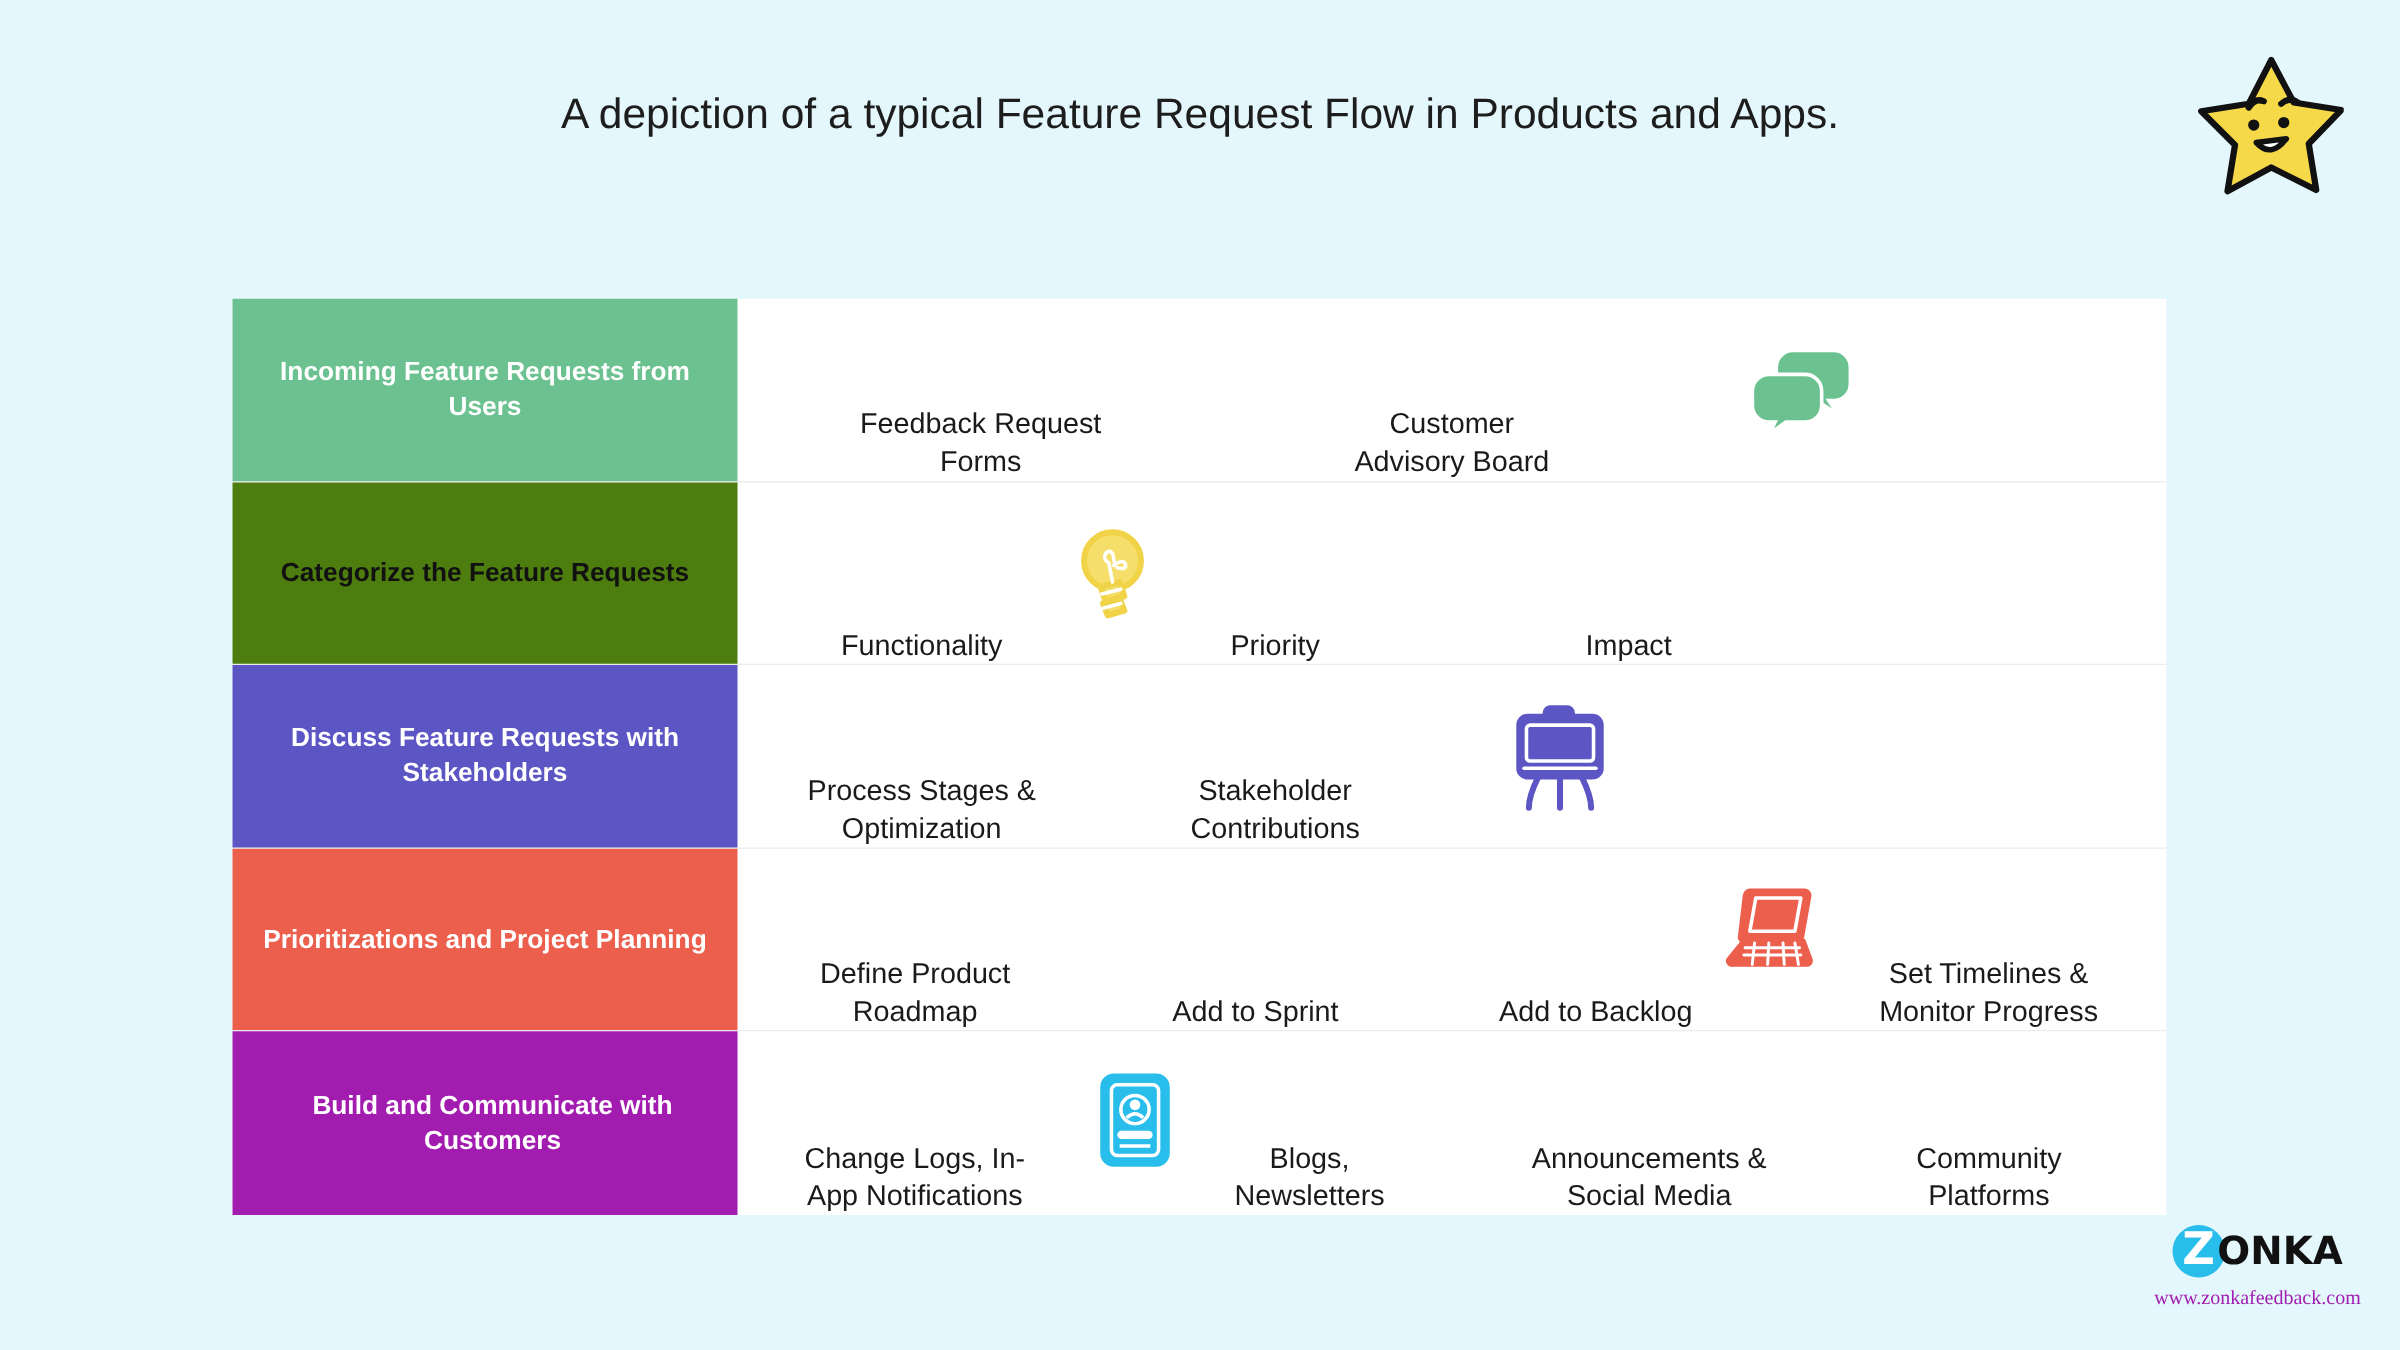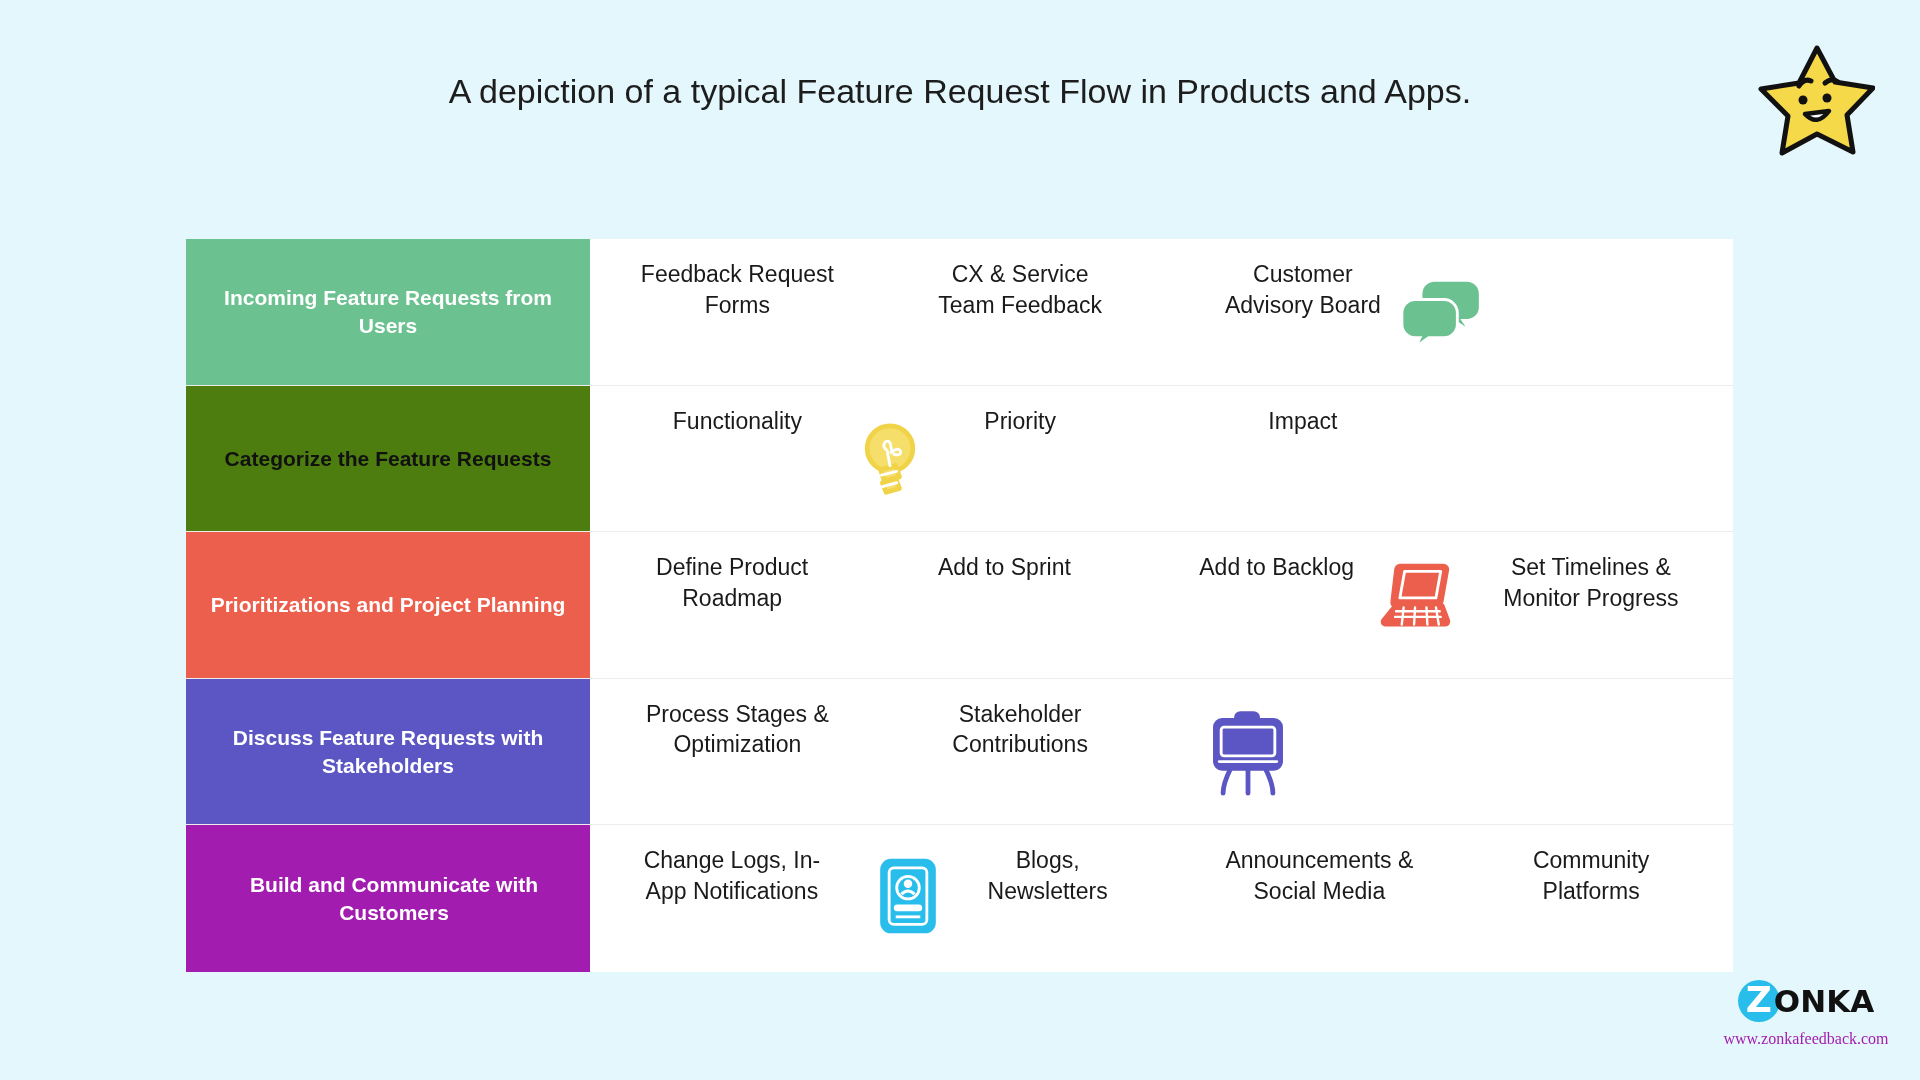--- a/index.html
+++ b/index.html
@@ -39,21 +39,21 @@
   .stage {
     width:404px; flex:0 0 404px;
     display:flex; align-items:center; justify-content:center;
     text-align:center; padding:6px 24px;
     font-size:21px; font-weight:bold; line-height:1.32;
     color:#ffffff;
   }
   .stage.dark { color:#111111; }
 
   .cells {
-    flex:1 1 auto; display:flex; align-items:flex-start;
+    flex:1 1 auto; display:flex; align-items:flex-end;
     padding:0 6px;
     margin-top:20px;
   }
   .cell {
     flex:1 1 0; display:flex; align-items:center; justify-content:center;
     gap:10px; text-align:center;
     font-size:23px; color:#1a1a1a; line-height:1.33; font-weight:400;
     padding:0 6px;
   }
   .cell-text { white-space:pre-line; }
@@ -108,24 +108,20 @@
     <div class="row">
       <div class="stage" style="background:#6bc18f;">
         <span>Incoming Feature Requests from Users</span>
       </div>
       <div class="cells">
         <div class="cell">
           <span class="cell-text">Feedback Request
 Forms</span>
           </div>
         <div class="cell">
-          <span class="cell-text">CX &amp; Service
-Team Feedback</span>
-          </div>
-        <div class="cell">
           <span class="cell-text">Customer
 Advisory Board</span>
           </div>
         <div class="cell">
           <span class="cell-text"></span>
           </div>
       </div>
       <div class="float-icon" style="left:1214px; top:28px; width:86px; height:86px;">
         <svg viewBox="0 0 90 90" width="86" height="86">
           <g fill="#6bc18f" stroke="#ffffff" stroke-width="3">
@@ -156,20 +152,53 @@
       </div>
       <div class="float-icon" style="left:666px; top:30px; width:76px; height:86px;">
         <svg viewBox="0 0 80 90" width="76" height="86">
           <g fill="none" stroke="#f0d347" stroke-width="5" stroke-linecap="round" stroke-linejoin="round">
             <circle cx="40" cy="34" r="24" fill="#f5de6a" stroke="#f0d347"></circle>
             <path d="M30 56 l4 12 l16 -4 l-4 -12 z" fill="#f5de6a"></path>
             <path d="M32 70 l4 10 l14 -4 l-4 -10 z" fill="#f5de6a"></path>
             <path d="M40 52 l-3 -16 q-6 -4 -2 -9 q5 -3 6 5 l1 6" stroke="#ffffff" stroke-width="3" fill="none"></path>
             <path d="M41 38 q8 -6 10 -1 q1 5 -7 3" stroke="#ffffff" stroke-width="3" fill="none"></path>
             <path d="M31 62 l16 -4 M32 74 l15 -4" stroke="#ffffff" stroke-width="3"></path>
+          </g>
+        </svg>
+      </div>
+    </div>
+
+    <div class="row">
+      <div class="stage" style="background:#5b56c4;">
+        <span>Discuss Feature Requests with Stakeholders</span>
+      </div>
+      <div class="cells">
+        <div class="cell">
+          <span class="cell-text">Process Stages &amp;
+Optimization</span>
+          </div>
+        <div class="cell">
+          <span class="cell-text">Stakeholder
+Contributions</span>
+          </div>
+        <div class="cell">
+          <span class="cell-text"></span>
+          </div>
+        <div class="cell">
+          <span class="cell-text"></span>
+          </div>
+      </div>
+      <div class="float-icon" style="left:1016px; top:25px; width:92px; height:96px;">
+        <svg viewBox="0 0 96 100" width="92" height="96">
+          <g stroke="#5b56c4" stroke-width="5" fill="none" stroke-linecap="round" stroke-linejoin="round">
+            <rect x="36" y="10" width="22" height="9" rx="4" fill="#5b56c4"></rect>
+            <rect x="14" y="17" width="68" height="50" rx="7" fill="#5b56c4"></rect>
+            <rect x="20" y="24" width="56" height="30" rx="3" fill="#5b56c4" stroke="#ffffff" stroke-width="3"></rect>
+            <path d="M18 60 h60" stroke="#ffffff" stroke-width="3"></path>
+            <path d="M30 67 q-8 16 -8 26 M48 67 v26 M66 67 q8 16 8 26"></path>
           </g>
         </svg>
       </div>
     </div>
 
     <div class="row">
       <div class="stage" style="background:#ec5f4c;">
         <span>Prioritizations and Project Planning</span>
       </div>
       <div class="cells">
@@ -197,53 +226,20 @@
             <g stroke="#ffffff" stroke-width="2.5">
               <path d="M22 54 h46 M21 60 h48"></path>
               <path d="M30 50 l-2 18 M42 50 l-1 18 M54 50 l1 18 M64 50 l3 18"></path>
             </g>
           </g>
         </svg>
       </div>
     </div>
 
     <div class="row">
-      <div class="stage" style="background:#5b56c4;">
-        <span>Discuss Feature Requests with Stakeholders</span>
-      </div>
-      <div class="cells">
-        <div class="cell">
-          <span class="cell-text">Process Stages &amp;
-Optimization</span>
-          </div>
-        <div class="cell">
-          <span class="cell-text">Stakeholder
-Contributions</span>
-          </div>
-        <div class="cell">
-          <span class="cell-text"></span>
-          </div>
-        <div class="cell">
-          <span class="cell-text"></span>
-          </div>
-      </div>
-      <div class="float-icon" style="left:1016px; top:25px; width:92px; height:96px;">
-        <svg viewBox="0 0 96 100" width="92" height="96">
-          <g stroke="#5b56c4" stroke-width="5" fill="none" stroke-linecap="round" stroke-linejoin="round">
-            <rect x="36" y="10" width="22" height="9" rx="4" fill="#5b56c4"></rect>
-            <rect x="14" y="17" width="68" height="50" rx="7" fill="#5b56c4"></rect>
-            <rect x="20" y="24" width="56" height="30" rx="3" fill="#5b56c4" stroke="#ffffff" stroke-width="3"></rect>
-            <path d="M18 60 h60" stroke="#ffffff" stroke-width="3"></path>
-            <path d="M30 67 q-8 16 -8 26 M48 67 v26 M66 67 q8 16 8 26"></path>
-          </g>
-        </svg>
-      </div>
-    </div>
-
-    <div class="row">
       <div class="stage" style="background:#a21caf;padding-left:36px;">
         <span>Build and Communicate with Customers</span>
       </div>
       <div class="cells">
         <div class="cell">
           <span class="cell-text">Change Logs, In-
 App Notifications</span>
           </div>
         <div class="cell" style="padding-left:50px;">
           <span class="cell-text">Blogs,

